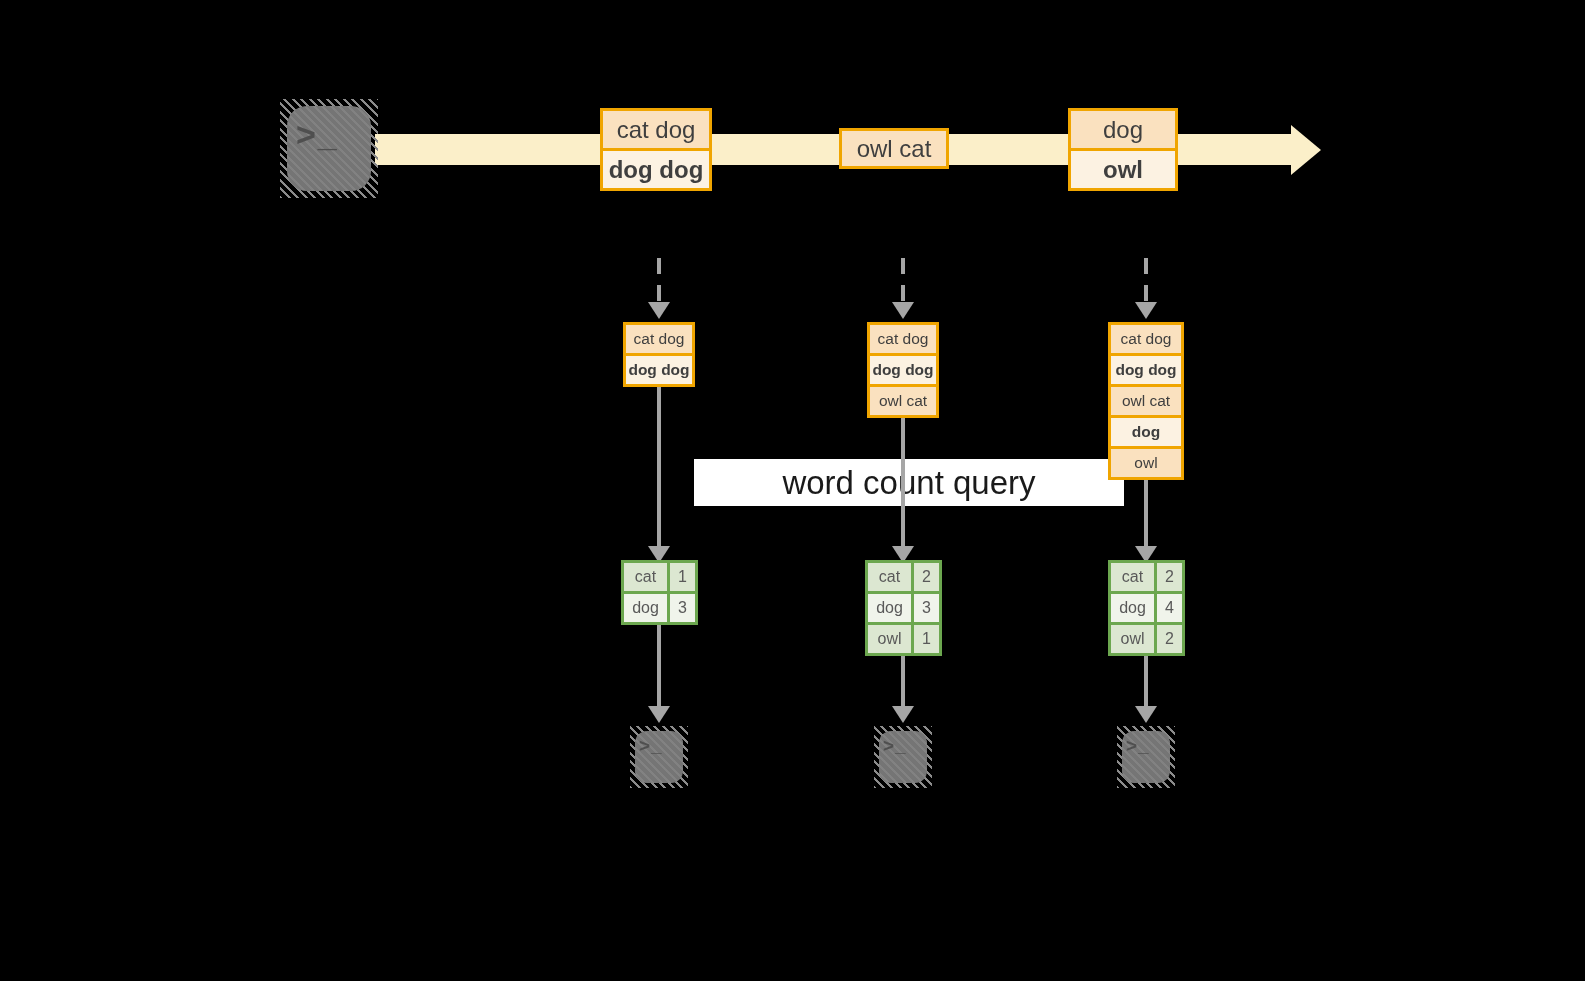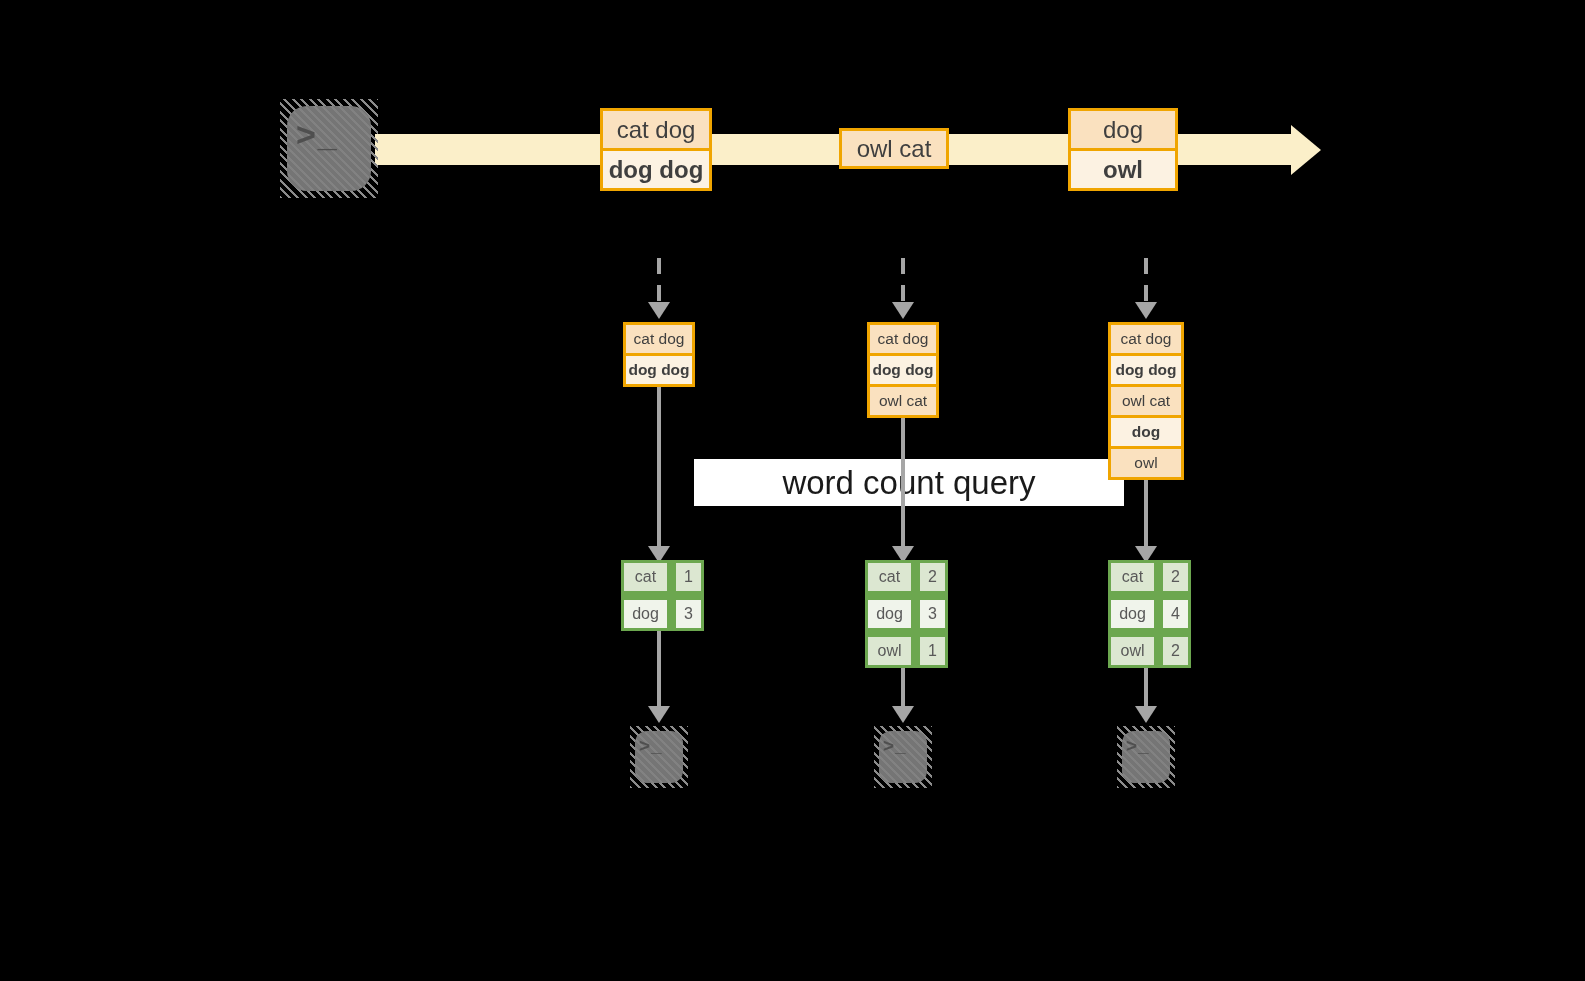--- a/index.html
+++ b/index.html
@@ -37,21 +37,21 @@
   .vline{position:absolute;width:4px;background:#A6A6A6;z-index:2;}
   .vdash{position:absolute;width:4px;z-index:2;
     background:repeating-linear-gradient(to bottom,#A6A6A6 0 16px,rgba(0,0,0,0) 16px 27px);}
   .vhead{position:absolute;width:0;height:0;z-index:2;
     border-left:11px solid transparent;border-right:11px solid transparent;border-top:17px solid #A6A6A6;}
   
   .banner{position:absolute;left:694px;top:459px;width:430px;height:47px;background:#ffffff;z-index:1;
     display:flex;align-items:center;justify-content:center;
     font-size:33px;color:#1a1a1a;text-align:center;}
   
-  .gtable{position:absolute;display:grid;grid-template-columns:43px 25px;gap:9px;
+  .gtable{position:absolute;display:grid;grid-template-columns:43px 25px;gap:3px;
     background:#6CA74F;border:3px solid #6CA74F;z-index:3;}
   .gcell{height:28px;display:flex;align-items:center;justify-content:center;
     font-size:16px;color:#595959;}
   .grow-dark{background:#DCE7D1;}
   .grow-light{background:#F0F4EB;}
 </style>
 </head>
 <body>
 
 <div class="canvas">

